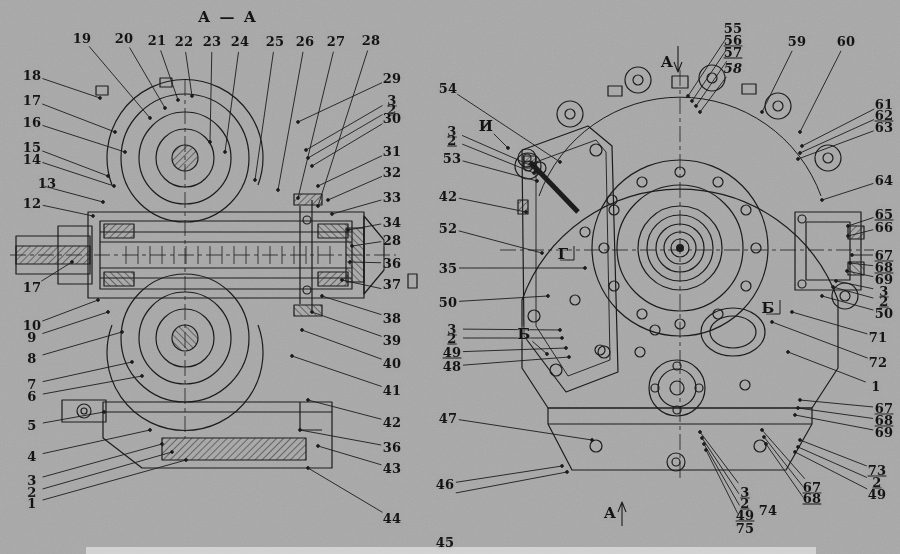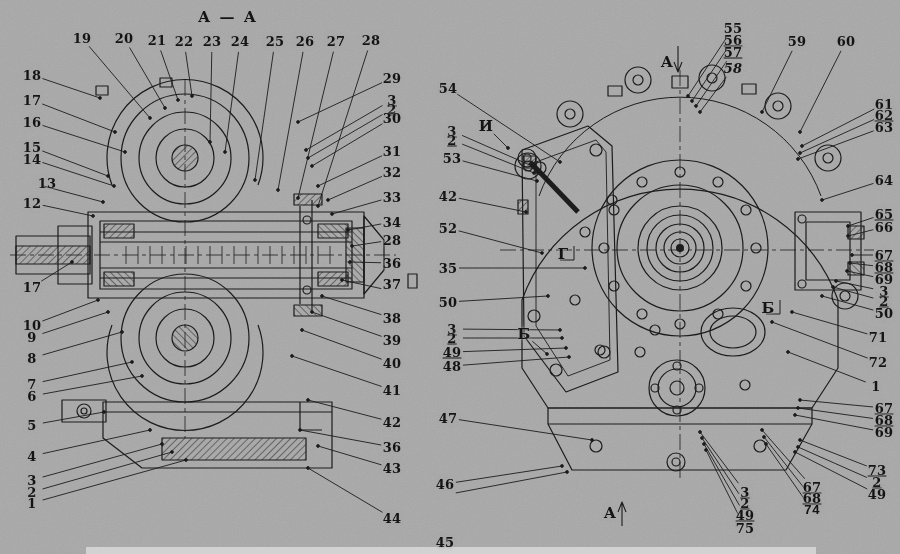--- a/index.html
+++ b/index.html
@@ -497,21 +497,21 @@
       <span class="callout" style="left: 884px; top: 432px;">69</span>
       <span class="callout u" style="left: 877px; top: 470px;">73</span>
       <span class="callout u" style="left: 877px; top: 482px;">2</span>
       <span class="callout" style="left: 877px; top: 494px;">49</span>
       <span class="callout u" style="left: 745px; top: 492px;">3</span>
       <span class="callout u" style="left: 745px; top: 503px;">2</span>
       <span class="callout u" style="left: 745px; top: 515px;">49</span>
       <span class="callout" style="left: 745px; top: 528px;">75</span>
       <span class="callout u" style="left: 812px; top: 487px;">67</span>
       <span class="callout u" style="left: 812px; top: 498px;">68</span>
-      <span class="callout" style="left: 812px; top: 510px; font-family: Liberation Mono, monospace;">74</span>
+      <span class="callout" style="left: 768px; top: 510px;">74</span>
       <span class="callout letter" style="left: 667px; top: 62px;">А</span>
       <span class="callout letter" style="left: 610px; top: 513px;">А</span>
       <span class="callout letter" style="left: 486px; top: 126px;">И</span>
       <span class="callout letter" style="left: 563px; top: 254px;">Г</span>
       <span class="callout letter" style="left: 524px; top: 334px;">Б</span>
       <span class="callout letter" style="left: 768px; top: 308px;">Б</span>
     </div>
 </div>
 
 </body></html>

